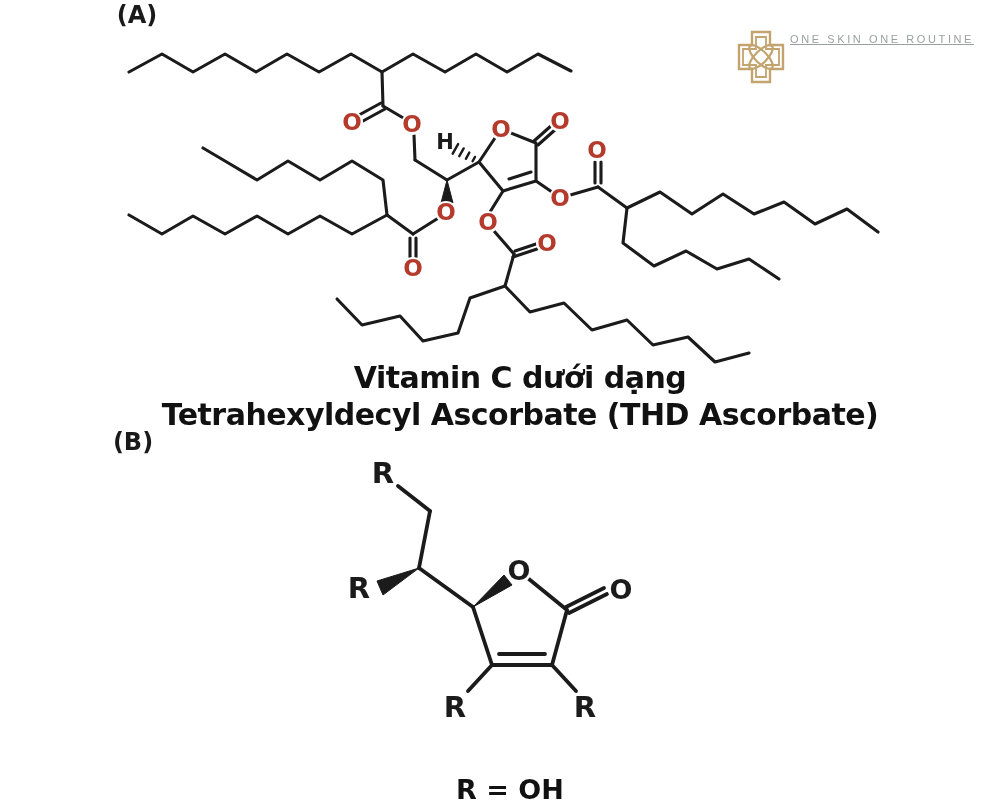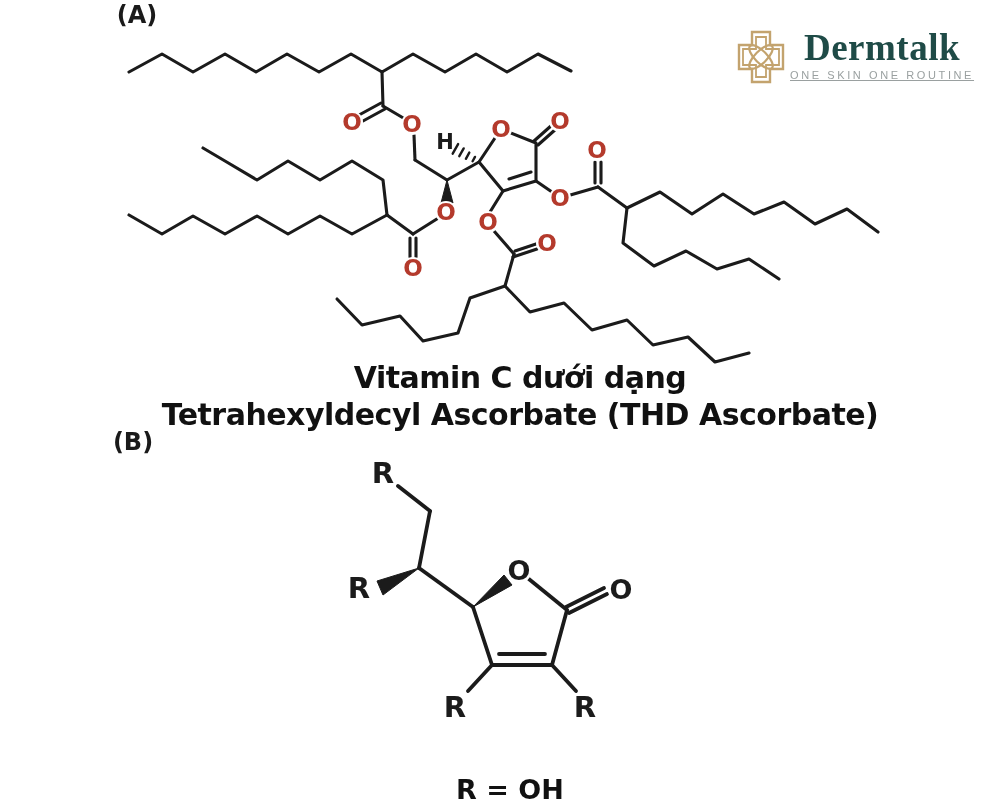--- a/index.html
+++ b/index.html
@@ -159,16 +159,15 @@
 <div class="abs logo">
   <svg width="50" height="54" viewBox="0 0 50 54" xmlns="http://www.w3.org/2000/svg">
     <g stroke="#c3a36e" fill="none">
       <path stroke-width="2.4" d="M16,2 H34 V15 H47 V39 H34 V52 H16 V39 H3 V15 H16 Z"></path>
       <path stroke-width="1.8" d="M20,7 H30 V19 H43 V35 H30 V47 H20 V35 H7 V19 H20 Z"></path>
       <ellipse cx="25" cy="27" rx="15.5" ry="6" stroke-width="2.2" transform="rotate(45 25 27)"></ellipse>
       <ellipse cx="25" cy="27" rx="15.5" ry="6" stroke-width="2.2" transform="rotate(-45 25 27)"></ellipse>
     </g>
   </svg>
   <div class="logo-text">
-    <div class="logo-name">Dermtalk</div>
     <div class="logo-tagline">ONE SKIN ONE ROUTINE</div>
   </div>
 </div>
 
 </body></html>

